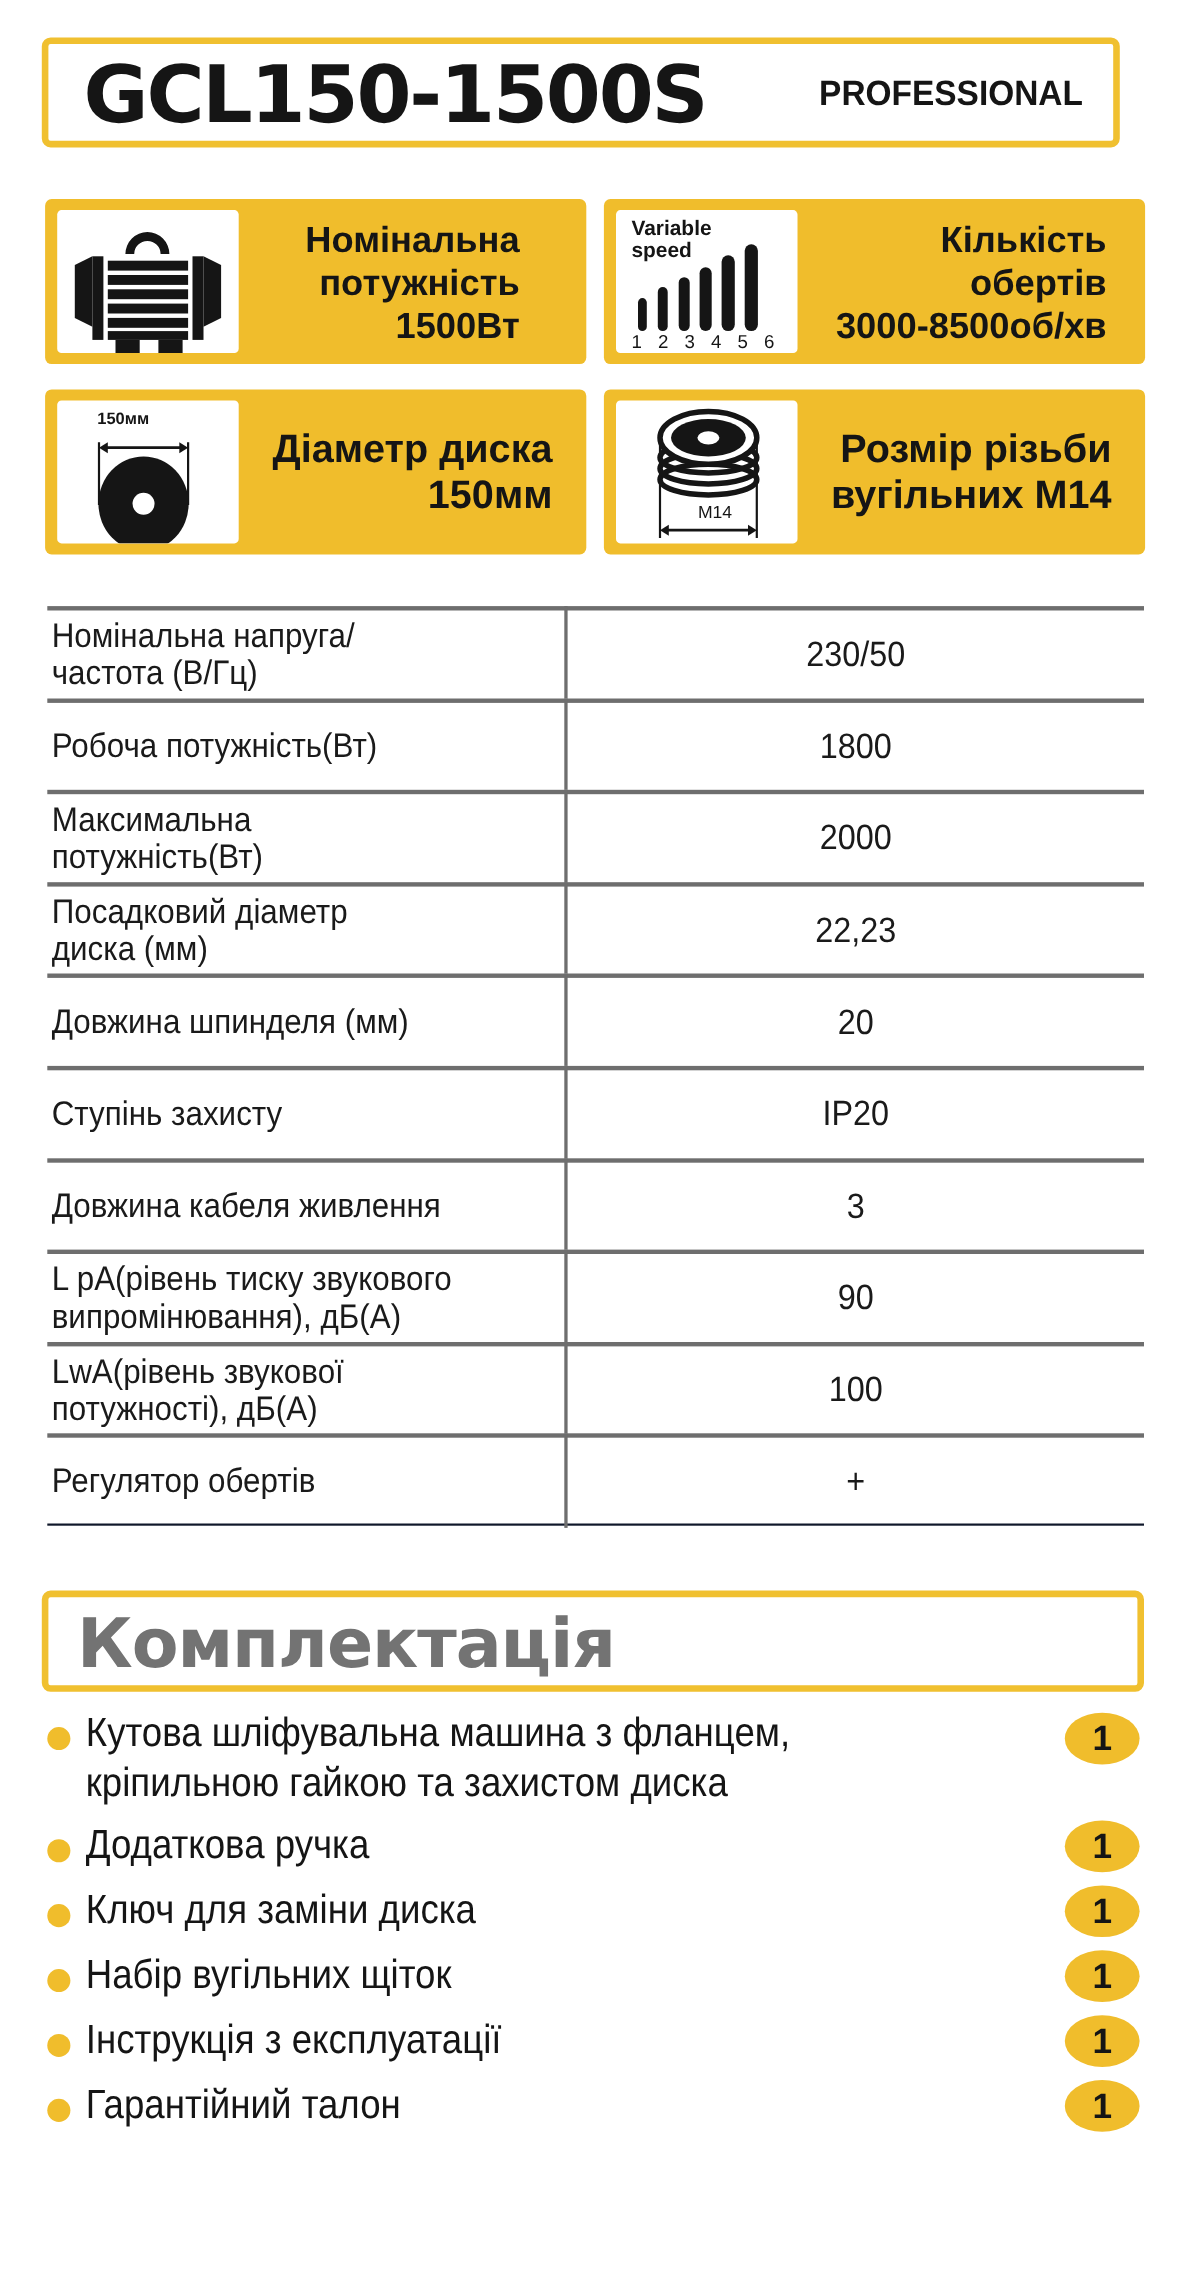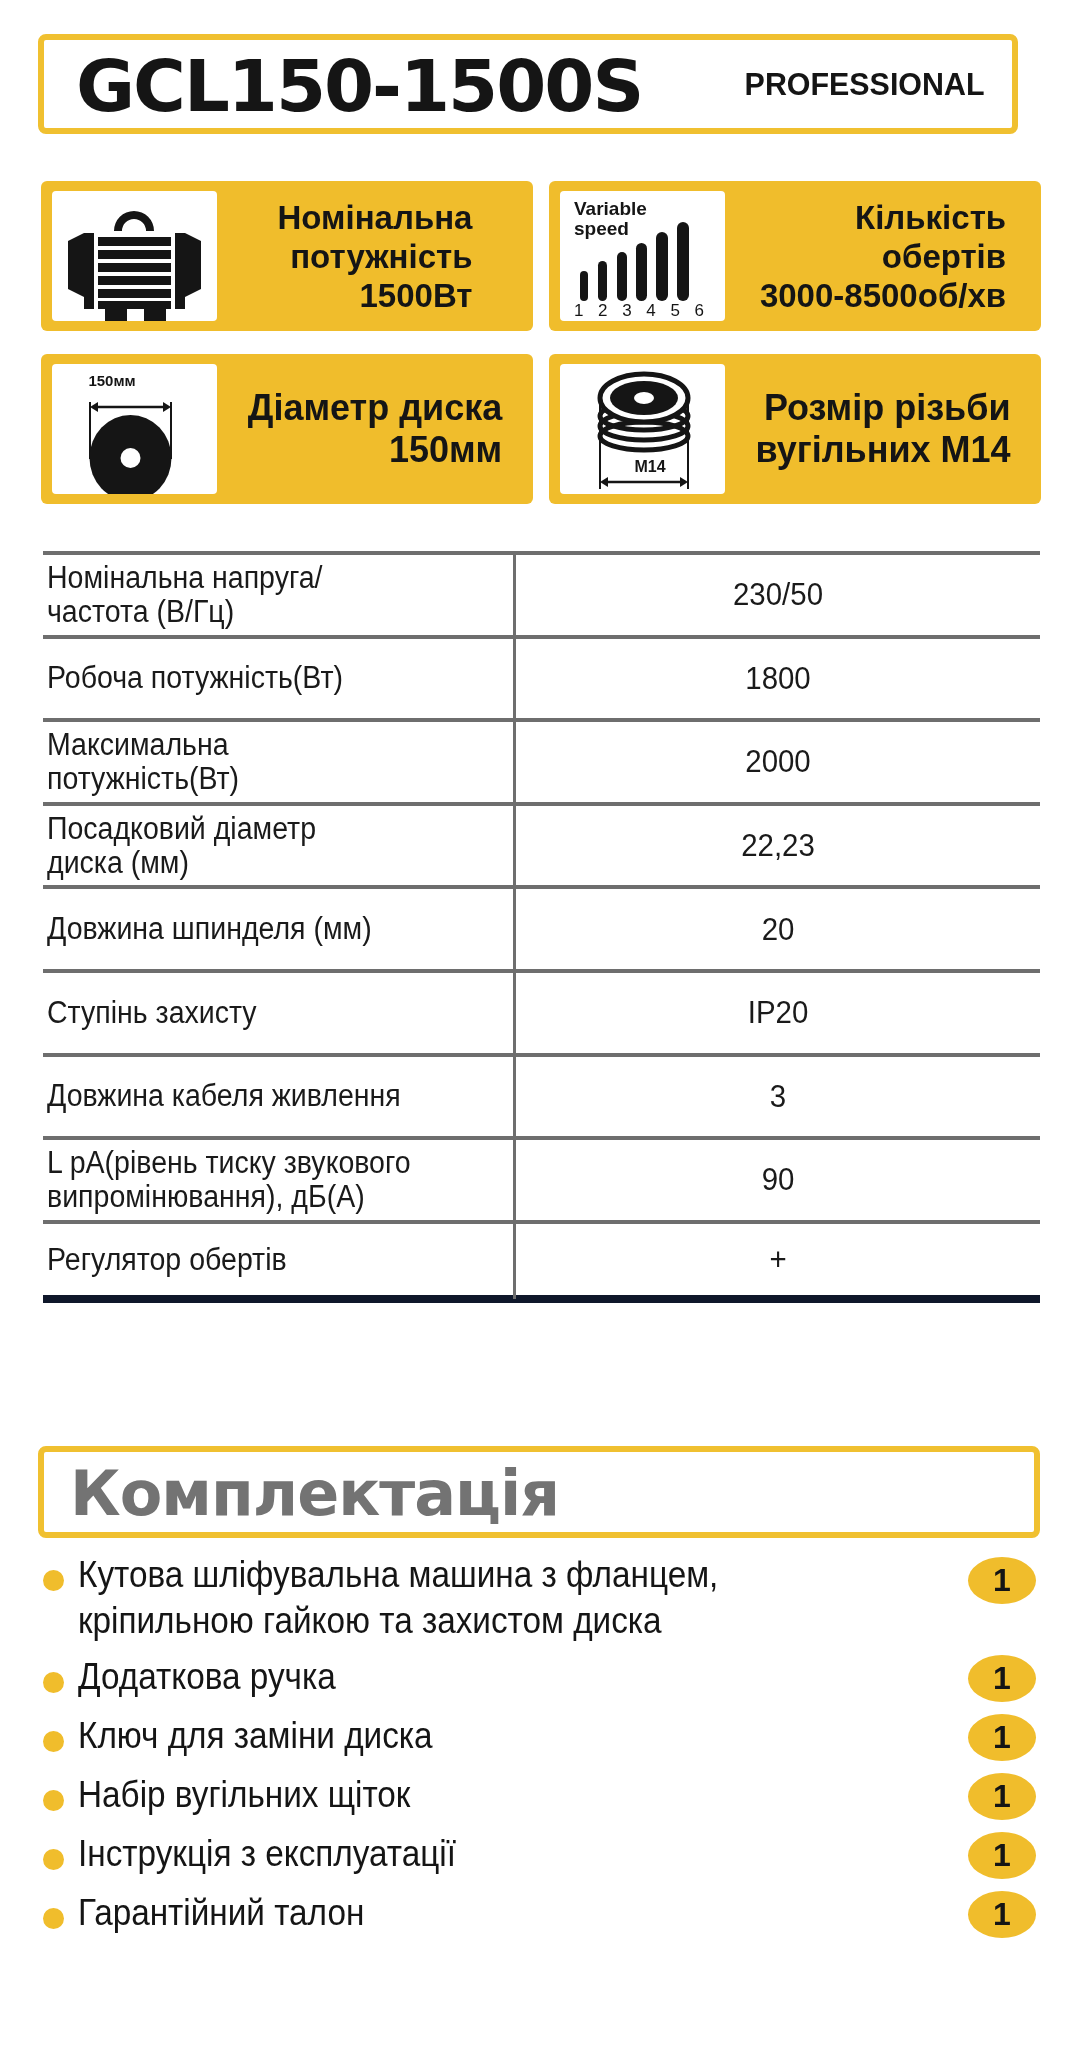--- a/index.html
+++ b/index.html
@@ -32,21 +32,21 @@
     display: flex; align-items: center; justify-content: center; text-align: right;
     font-weight: bold; font-size: 33px; line-height: 39px; color: #151515;
     white-space: pre-line;
   }
   .card .card-text.big { font-size: 36px; line-height: 42px; }
 
   .spec-table { position: absolute; left: 43px; top: 551px; width: 997px; }
   .spec-row {
     position: relative; height: 83.6px; border-top: 4px solid #6e6e6e;
   }
-  .spec-row.last { border-bottom: 8px solid #0f172a; }
+  .spec-row.last { border-bottom: 2px solid #0f172a; }
   .spec-row .divider {
     position: absolute; left: 470px; top: -4px; bottom: 0; width: 3px; background: #6e6e6e;
   }
   .spec-row.last .divider { bottom: -4px; }
   .spec-label {
     position: absolute; left: 4px; width: 462px; top: 0; bottom: 0;
     display: flex; align-items: center; font-size: 31px; line-height: 34px; color: #1a1a1a;
     transform: scaleX(0.92); transform-origin: left center; white-space: pre-line;
   }
   .spec-value {
@@ -163,21 +163,21 @@
       <ellipse cx="84" cy="72" rx="44" ry="14" fill="none" stroke="#151515" stroke-width="5"></ellipse>
       <ellipse cx="84" cy="62" rx="44" ry="14" fill="none" stroke="#151515" stroke-width="5"></ellipse>
       <ellipse cx="84" cy="52" rx="44" ry="14" fill="none" stroke="#151515" stroke-width="5"></ellipse>
       <ellipse cx="84" cy="34" rx="44" ry="24" fill="#fff" stroke="#151515" stroke-width="5"></ellipse>
       <ellipse cx="84" cy="34" rx="34" ry="17" fill="#151515"></ellipse>
       <ellipse cx="84" cy="34" rx="10" ry="6" fill="#fff"></ellipse>
       <line x1="46" y1="118" x2="122" y2="118" stroke="#151515" stroke-width="2.5"></line>
       <path d="M40 118 l8 -5 v10 z" fill="#151515"></path>
       <path d="M128 118 l-8 -5 v10 z" fill="#151515"></path>
     </svg>
-    <div style="position:absolute; left:40px; width:100px; top:94px; text-align:center; font-weight:bold; font-size:16px; color:#151515;">M14</div>
+    <div style="position:absolute; left:40px; width:100px; top:94px; text-align:center; font-weight:normal; font-size:16px; color:#151515;">M14</div>
   </div>
   <div class="card-text big">Розмір різьби
 вугільних М14</div>
 </div>
 
 <div class="spec-table">
   <div class="spec-row">
       <div class="divider"></div>
     <div class="spec-label">Номінальна напруга/
 частота (В/Гц)</div>
@@ -214,20 +214,26 @@
       <div class="divider"></div>
     <div class="spec-label">Довжина кабеля живлення</div>
     <div class="spec-value">3</div>
     </div>
   <div class="spec-row">
       <div class="divider"></div>
     <div class="spec-label">L pA(рівень тиску звукового
 випромінювання), дБ(А)</div>
     <div class="spec-value">90</div>
     </div>
+  <div class="spec-row">
+      <div class="divider"></div>
+    <div class="spec-label">LwA(рівень звукової
+потужності), дБ(А)</div>
+    <div class="spec-value">100</div>
+    </div>
   <div class="spec-row last">
       <div class="divider"></div>
     <div class="spec-label">Регулятор обертів</div>
     <div class="spec-value">+</div>
     </div>
 </div>
 
 <div class="kit-box">
   <div class="kit-title">Комплектація</div>
 </div>

